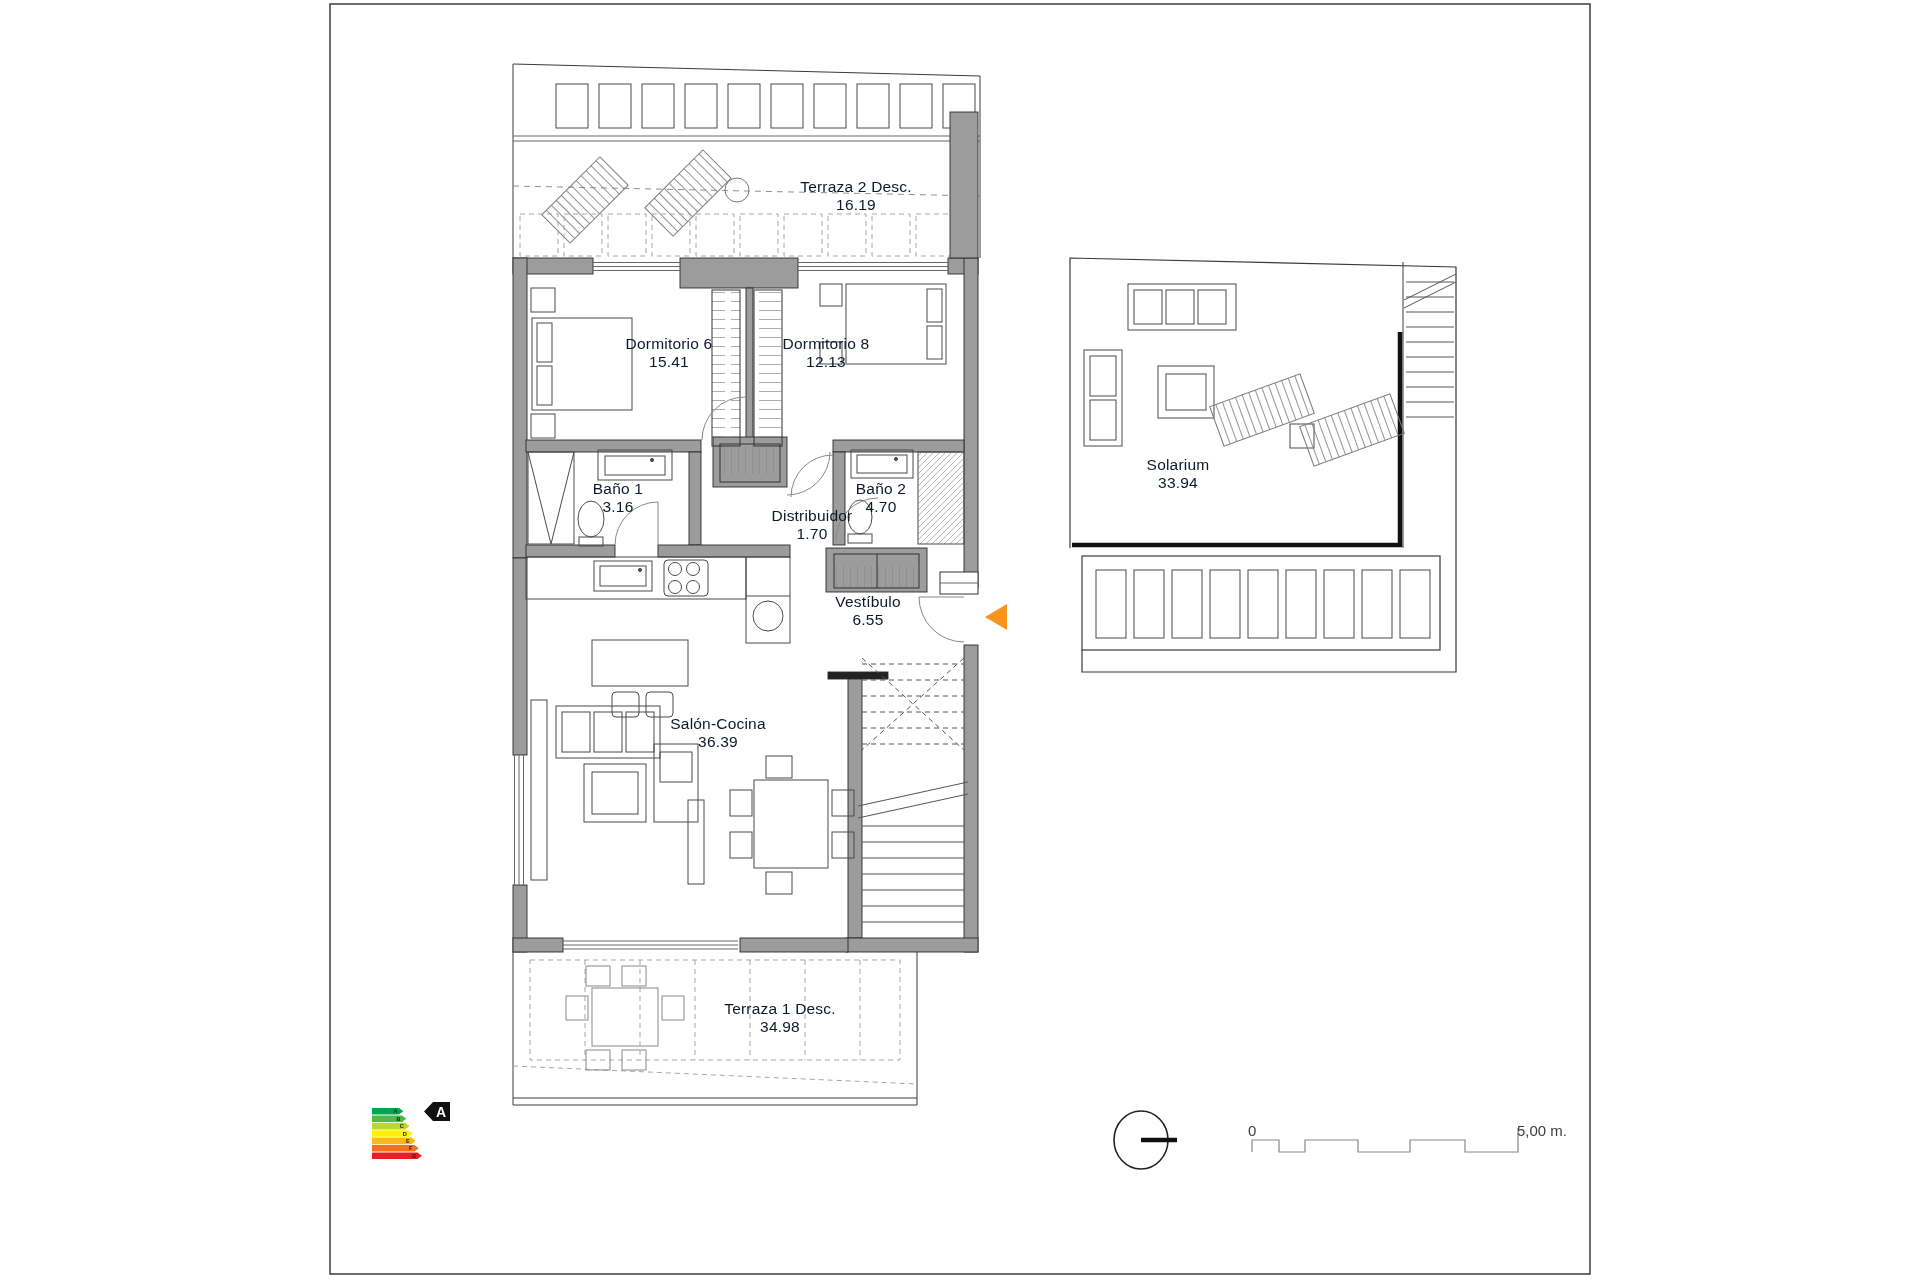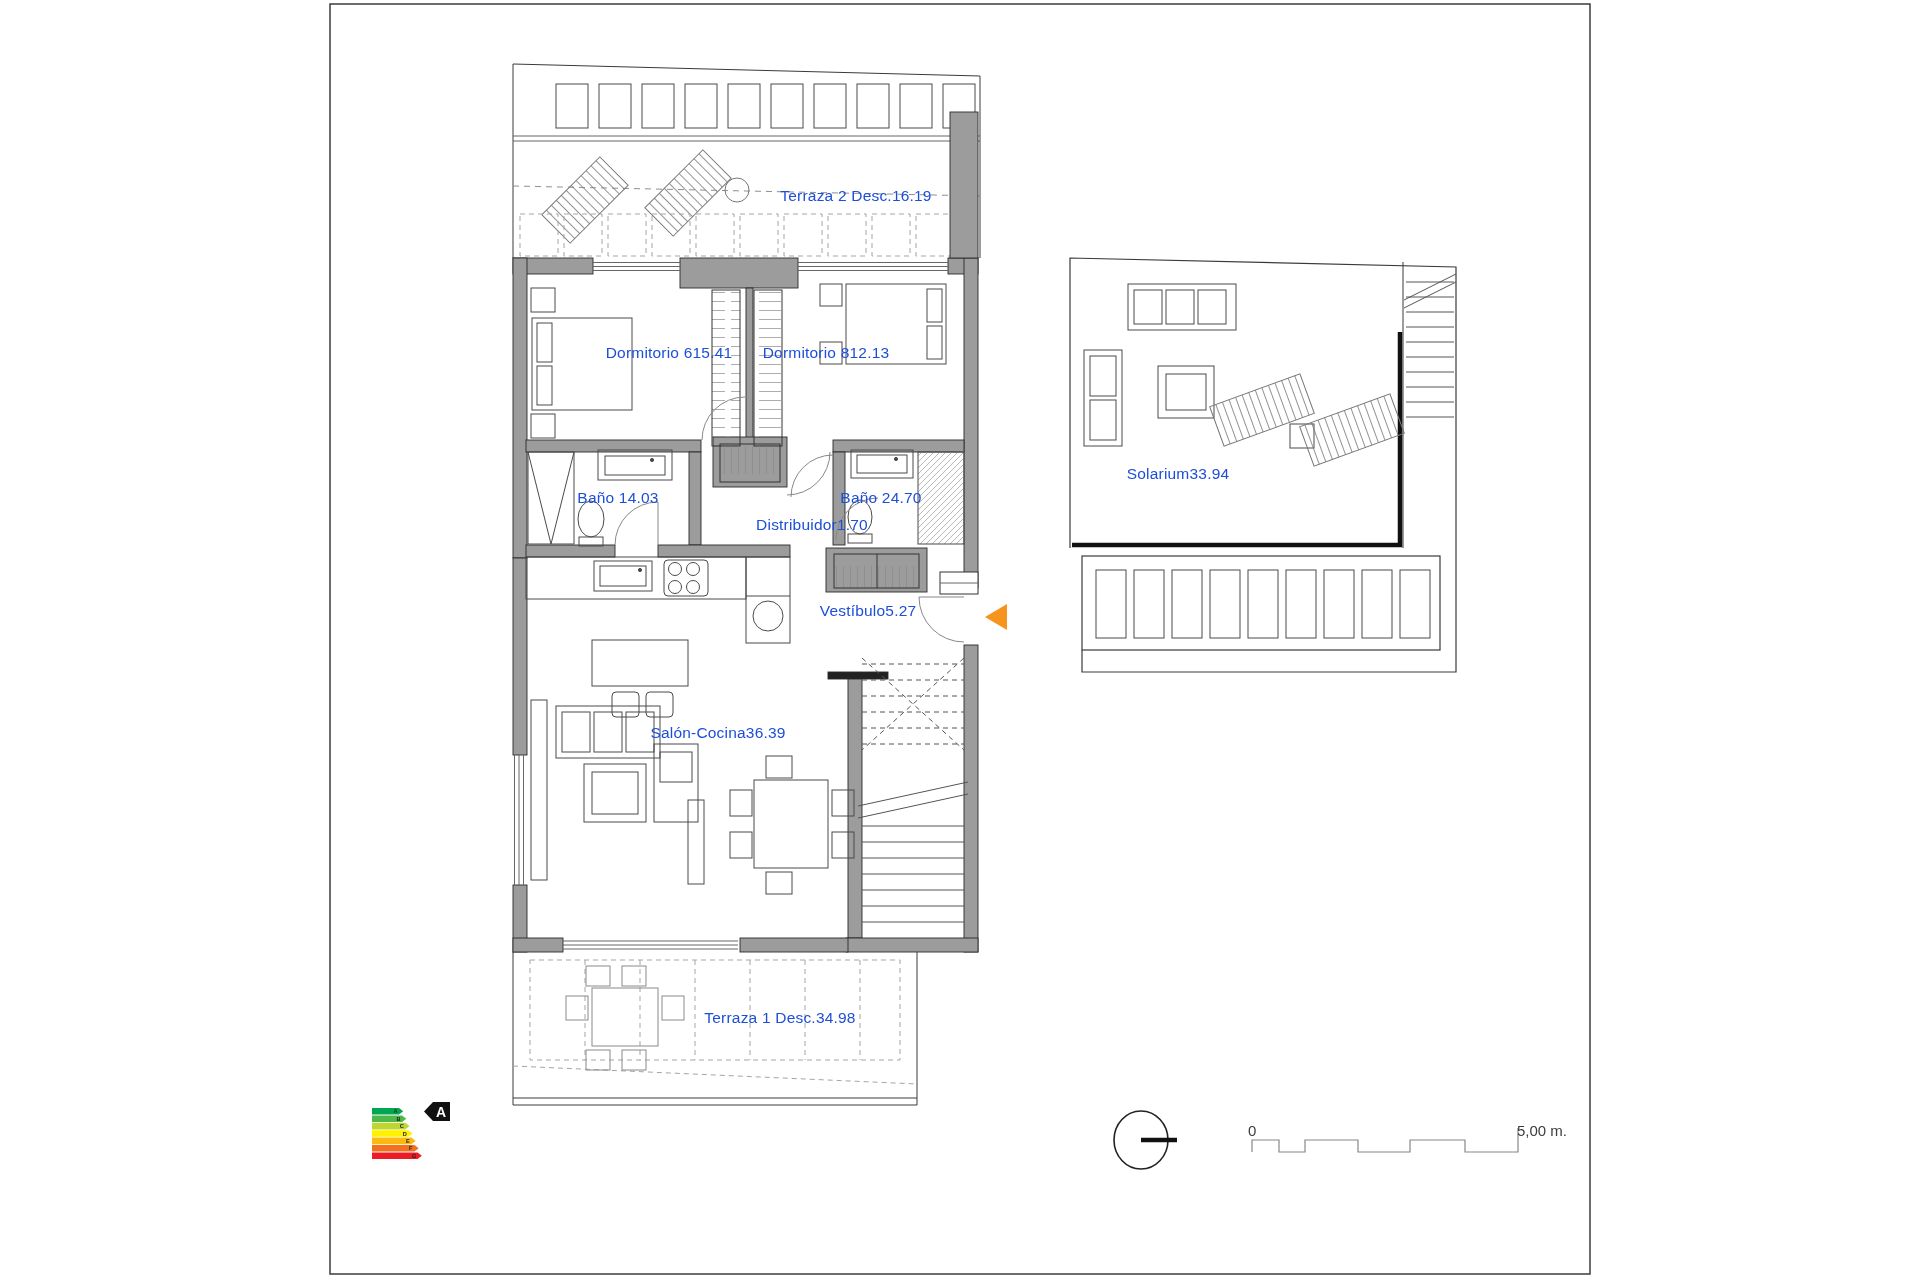--- a/index.html
+++ b/index.html
@@ -1,20 +1,20 @@
 <!DOCTYPE html>
 <html><head>
 <meta charset="utf-8">
 <style>
   html,body{margin:0;padding:0;background:#ffffff;}
   .canvas{position:relative;width:1920px;height:1280px;background:#fff;overflow:hidden;
           font-family:"Liberation Sans",sans-serif;}
   .plan-svg{position:absolute;left:0;top:0;}
-  .room-label{position:absolute;transform:translate(-50%,-50%);display:flex;flex-direction:row;
-              align-items:center;font-size:15.5px;line-height:1.16;color:#1d4ed8;white-space:nowrap;
+  .room-label{position:absolute;transform:translate(-50%,-50%);display:flex;flex-direction:column;
+              align-items:center;font-size:15.5px;line-height:1.16;color:#0f172a;white-space:nowrap;
               letter-spacing:.2px;text-align:center;}
   .eband-letter{font-family:"Liberation Sans",sans-serif;font-weight:bold;font-size:5.6px;fill:#222;}
   .map-text{font-family:"Liberation Sans",sans-serif;font-size:15px;fill:#3d3d3d;}
   .badge-text{font-family:"Liberation Sans",sans-serif;font-size:14px;font-weight:bold;fill:#ffffff;}
 </style>
 </head>
 <body>
 
 <div class="canvas">
 
@@ -318,33 +318,33 @@
 <div class="room-label" style="left:669px;top:353px">
   <span>Dormitorio 6</span>
   <span>15.41</span>
 </div>
 <div class="room-label" style="left:826px;top:353px">
   <span>Dormitorio 8</span>
   <span>12.13</span>
 </div>
 <div class="room-label" style="left:618px;top:498px">
   <span>Baño 1</span>
-  <span>4.03</span>
+  <span>3.16</span>
 </div>
 <div class="room-label" style="left:881px;top:498px">
   <span>Baño 2</span>
   <span>4.70</span>
 </div>
 <div class="room-label" style="left:812px;top:525px">
   <span>Distribuidor</span>
   <span>1.70</span>
 </div>
 <div class="room-label" style="left:868px;top:611px">
   <span>Vestíbulo</span>
-  <span>5.27</span>
+  <span>6.55</span>
 </div>
 <div class="room-label" style="left:718px;top:733px">
   <span>Salón-Cocina</span>
   <span>36.39</span>
 </div>
 <div class="room-label" style="left:780px;top:1018px">
   <span>Terraza 1 Desc.</span>
   <span>34.98</span>
 </div>
 <div class="room-label" style="left:1178px;top:474px">

